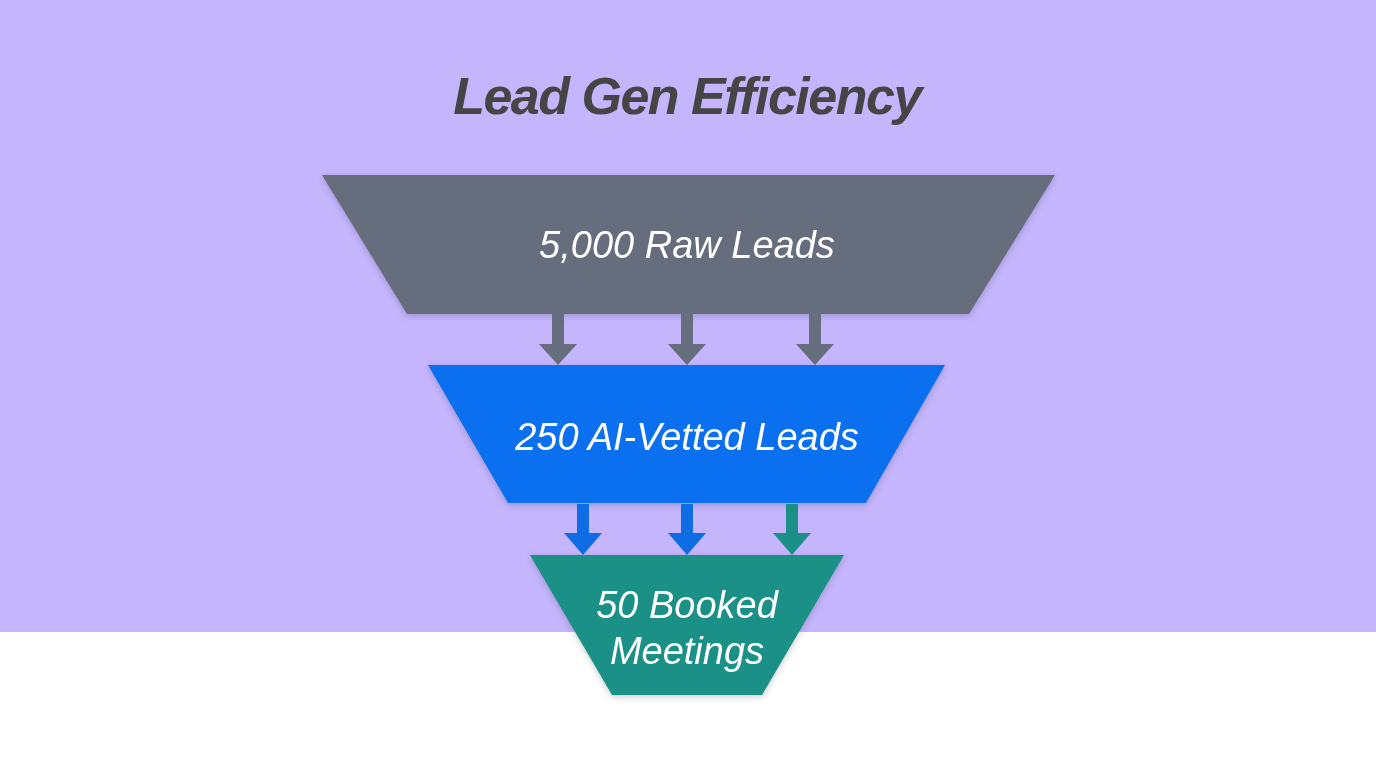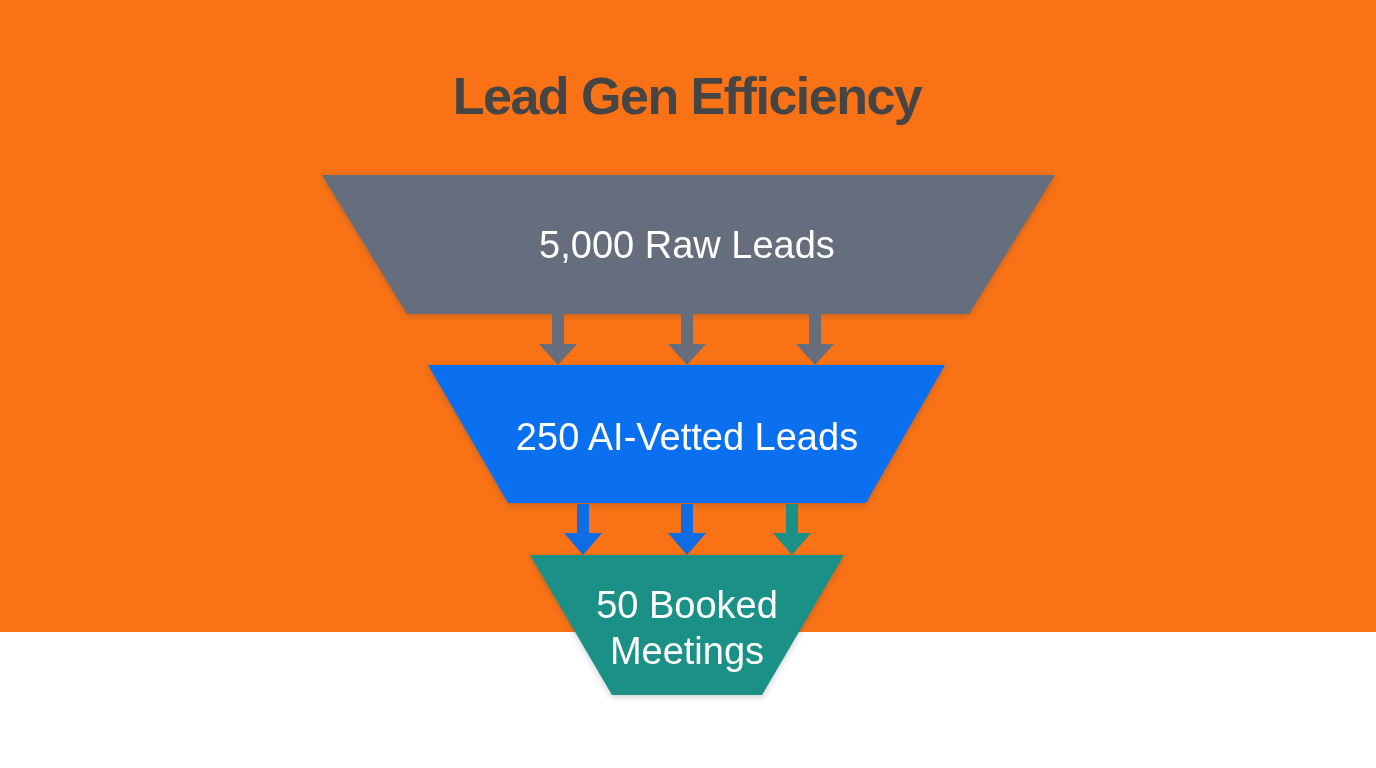--- a/index.html
+++ b/index.html
@@ -8,21 +8,22 @@
     background: #ffffff;
     width: 1376px;
     height: 768px;
     overflow: hidden;
     font-family: "Liberation Sans", sans-serif;
   }
   .canvas {
     position: relative;
     width: 1376px;
     height: 632px;
-    background: #f97316;
+    background: #c4b5fd;
+    font-style: italic;
   }
   svg { display: block; }
   .chart-title {
     font-family: "Liberation Sans", sans-serif;
     font-size: 52px;
     font-weight: bold;
     letter-spacing: -1.5px;
     text-anchor: middle;
   }
   .stage-label {

